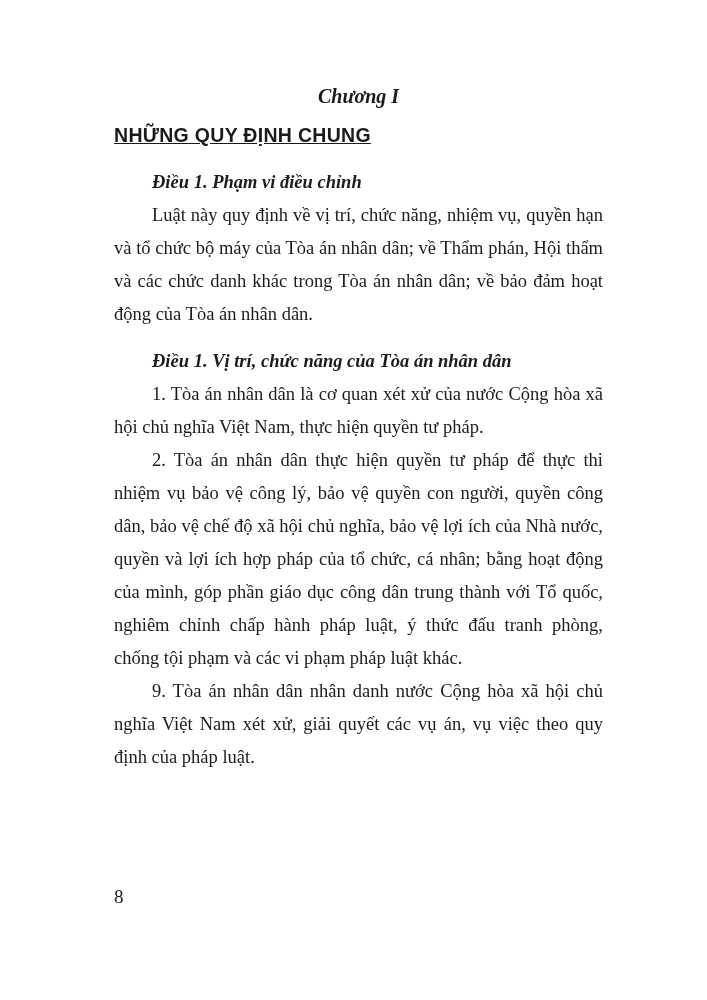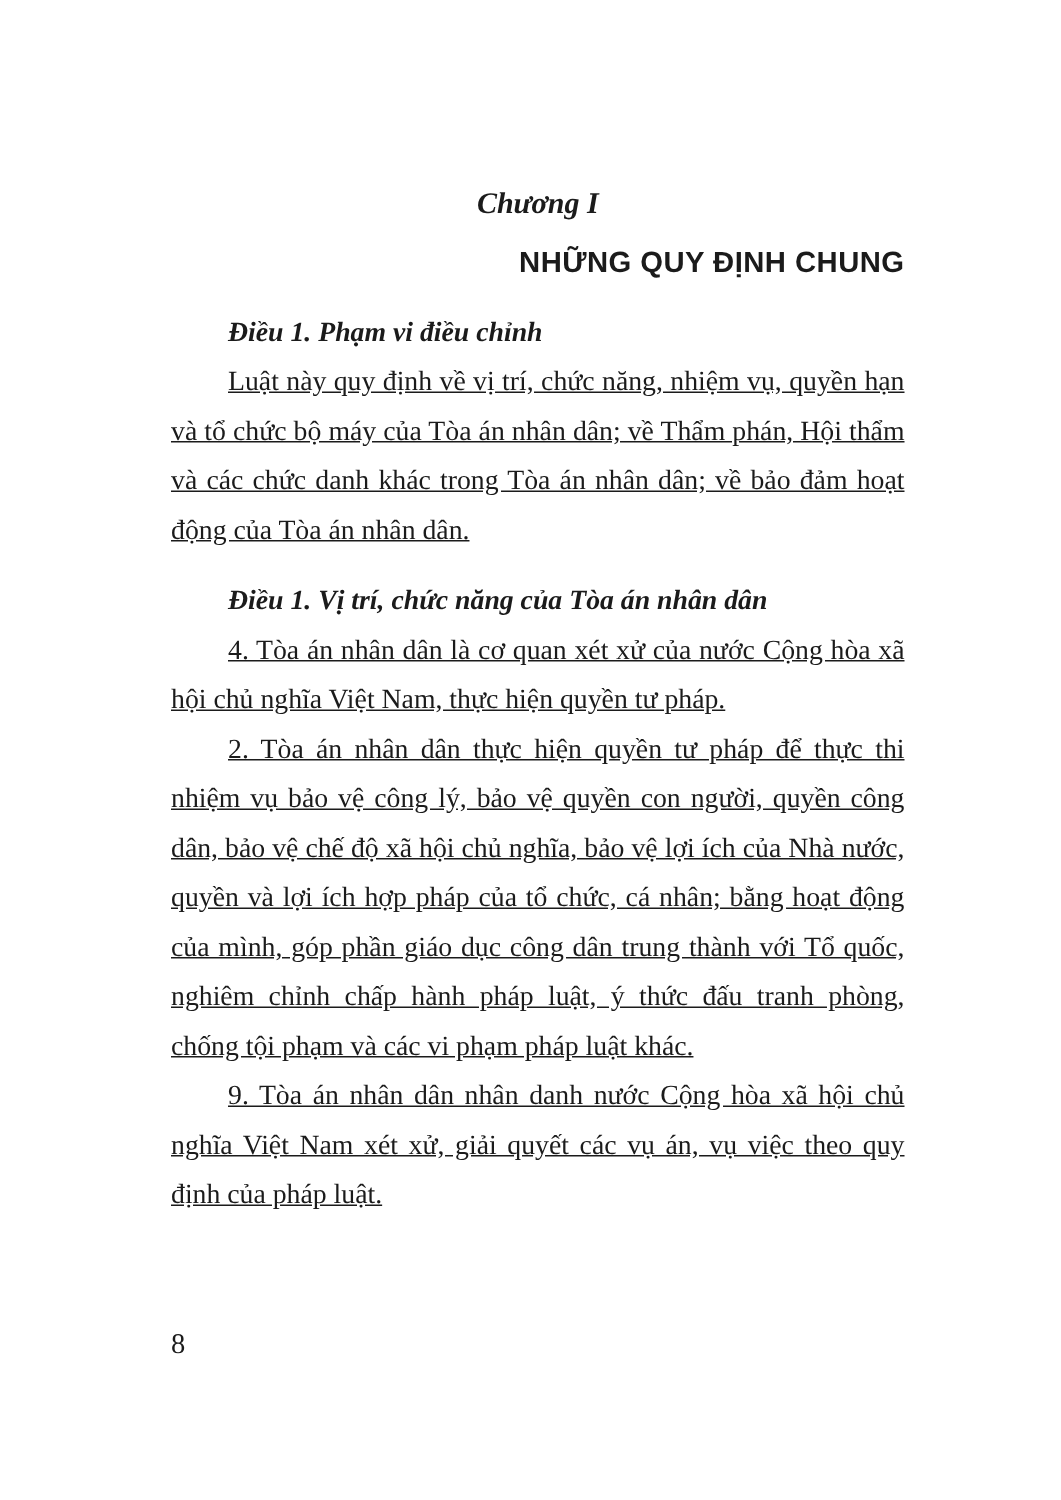--- a/index.html
+++ b/index.html
@@ -6,55 +6,55 @@
     margin: 0;
     padding: 0;
     background: #ffffff;
   }
   .page {
     position: relative;
     width: 707px;
     height: 1000px;
     background: #ffffff;
     box-sizing: border-box;
-    padding: 120px 104px 0 114px;
+    padding: 80px 104px 0 114px;
     font-family: "Liberation Serif", "DejaVu Serif", serif;
     font-size: 18.5px;
     line-height: 33px;
     color: #1b1b1b;
     overflow: hidden;
   }
   .chapter-label {
     text-align: center;
     font-weight: bold;
     font-style: italic;
     font-size: 20px;
     margin: 0 0 6px 0;
   }
   .chapter-title {
-    text-align: right;
+    text-align: left;
     font-weight: bold;
     font-family: "Liberation Sans", "DejaVu Sans", sans-serif;
     font-size: 19.5px;
     letter-spacing: 0.3px;
     margin: 0 0 14px 0;
+    text-decoration: underline;
   }
   .article-heading {
     font-weight: bold;
     text-indent: 38px;
     margin: 14px 0 0 0;
     text-align: left;
     font-style: italic;
   }
   .para {
     margin: 0;
     text-align: justify;
     text-indent: 38px;
     text-justify: inter-word;
-    text-decoration: underline;
   }
   .page-number {
     position: absolute;
     left: 114px;
     top: 880px;
     font-size: 19px;
   }
 </style>
 </head>
 <body>
@@ -64,21 +64,21 @@
   <p class="chapter-label">Chương I</p>
 
   <p class="chapter-title">NHỮNG QUY ĐỊNH CHUNG</p>
 
   <p class="article-heading">Điều 1. Phạm vi điều chỉnh</p>
 
   <p class="para">Luật này quy định về vị trí, chức năng, nhiệm vụ, quyền hạn và tổ chức bộ máy của Tòa án nhân dân; về Thẩm phán, Hội thẩm và các chức danh khác trong Tòa án nhân dân; về bảo đảm hoạt động của Tòa án nhân dân.</p>
 
   <p class="article-heading">Điều 1. Vị trí, chức năng của Tòa án nhân dân</p>
 
-  <p class="para">4. Tòa án nhân dân là cơ quan xét xử của nước Cộng hòa xã hội chủ nghĩa Việt Nam, thực hiện quyền tư pháp.</p>
+  <p class="para">1. Tòa án nhân dân là cơ quan xét xử của nước Cộng hòa xã hội chủ nghĩa Việt Nam, thực hiện quyền tư pháp.</p>
 
   <p class="para">2. Tòa án nhân dân thực hiện quyền tư pháp để thực thi nhiệm vụ bảo vệ công lý, bảo vệ quyền con người, quyền công dân, bảo vệ chế độ xã hội chủ nghĩa, bảo vệ lợi ích của Nhà nước, quyền và lợi ích hợp pháp của tổ chức, cá nhân; bằng hoạt động của mình, góp phần giáo dục công dân trung thành với Tổ quốc, nghiêm chỉnh chấp hành pháp luật, ý thức đấu tranh phòng, chống tội phạm và các vi phạm pháp luật khác.</p>
 
   <p class="para">9. Tòa án nhân dân nhân danh nước Cộng hòa xã hội chủ nghĩa Việt Nam xét xử, giải quyết các vụ án, vụ việc theo quy định của pháp luật.</p>
 
   <div class="page-number">8</div>
 
 </div>
 
 </body></html>

